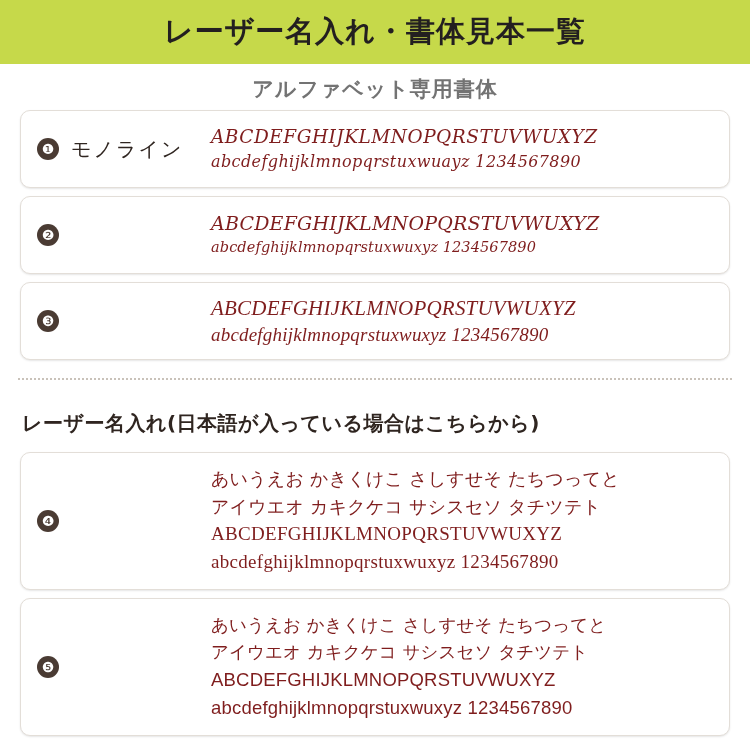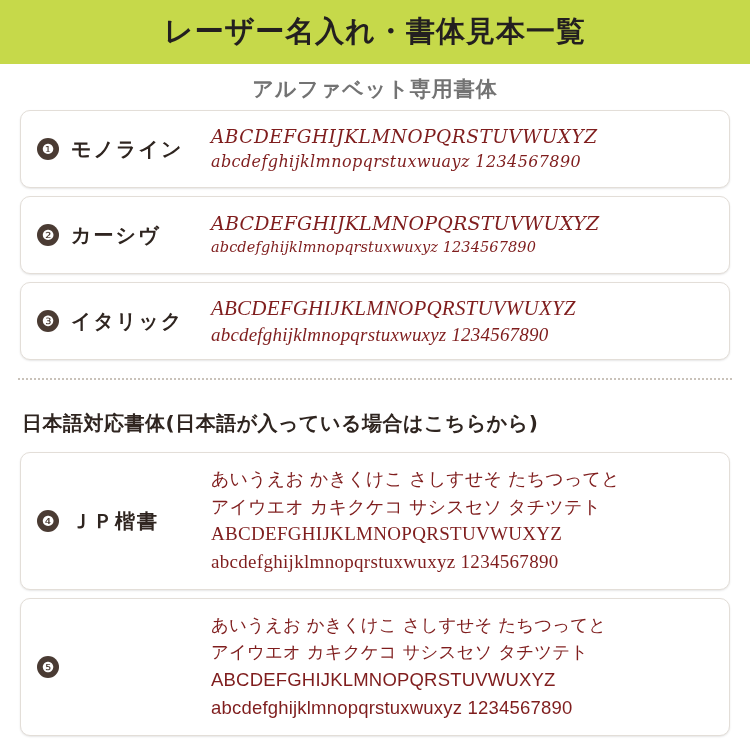--- a/index.html
+++ b/index.html
@@ -89,21 +89,21 @@
     color: #ffffff;
     font-size: 14px;
     line-height: 22px;
     text-align: center;
     font-family: "DejaVu Sans", sans-serif;
     flex: none;
     margin-right: 12px;
   }
   .label-text {
     font-size: 20px;
-    font-weight: bold;
+    font-weight: normal;
     color: #2f2520;
     font-family: "DejaVu Sans", sans-serif;
     letter-spacing: 2px;
     white-space: nowrap;
   }
   .card-sample {
     flex: 1;
     color: #7f1d1d;
     padding-right: 10px;
   }
@@ -206,47 +206,44 @@
     </div>
     <div class="card-sample">
       <div class="sample-line mono-upper">ABCDEFGHIJKLMNOPQRSTUVWUXYZ</div>
       <div class="sample-line mono-lower">abcdefghijklmnopqrstuxwuayz  1234567890</div>
     </div>
   </div>
 
   <div class="card" style="top:196px; height:78px;">
     <div class="card-label">
       <span class="num-badge">❷</span>
-      <span class="label-text">カーシヴ</span>
     </div>
     <div class="card-sample">
       <div class="sample-line cursive-upper">ABCDEFGHIJKLMNOPQRSTUVWUXYZ</div>
       <div class="sample-line cursive-lower">abcdefghijklmnopqrstuxwuxyz  1234567890</div>
     </div>
   </div>
 
   <div class="card" style="top:282px; height:78px;">
     <div class="card-label">
       <span class="num-badge">❸</span>
-      <span class="label-text">イタリック</span>
     </div>
     <div class="card-sample">
       <div class="sample-line italic-upper">ABCDEFGHIJKLMNOPQRSTUVWUXYZ</div>
       <div class="sample-line italic-lower">abcdefghijklmnopqrstuxwuxyz  1234567890</div>
     </div>
   </div>
 
   <div class="divider" style="top:378px;"></div>
 
-  <div class="section-heading-left" style="position:absolute; left:22px; top:410px; width:720px;">日本語対応書体(日本語が入っている場合はこちらから)</div>
+  <div class="section-heading-left" style="position:absolute; left:22px; top:410px; width:720px;">レーザー名入れ(日本語が入っている場合はこちらから)</div>
 
   <div class="card" style="top:452px; height:138px;">
     <div class="card-label">
       <span class="num-badge">❹</span>
-      <span class="label-text">ＪＰ楷書</span>
     </div>
     <div class="card-sample">
       <div class="sample-line jp-serif">あいうえお かきくけこ さしすせそ たちつってと</div>
       <div class="sample-line jp-serif">アイウエオ カキクケコ サシスセソ タチツテト</div>
       <div class="sample-line jp-serif-latin">ABCDEFGHIJKLMNOPQRSTUVWUXYZ</div>
       <div class="sample-line jp-serif-latin">abcdefghijklmnopqrstuxwuxyz  1234567890</div>
     </div>
   </div>
 
   <div class="card" style="top:598px; height:138px;">

